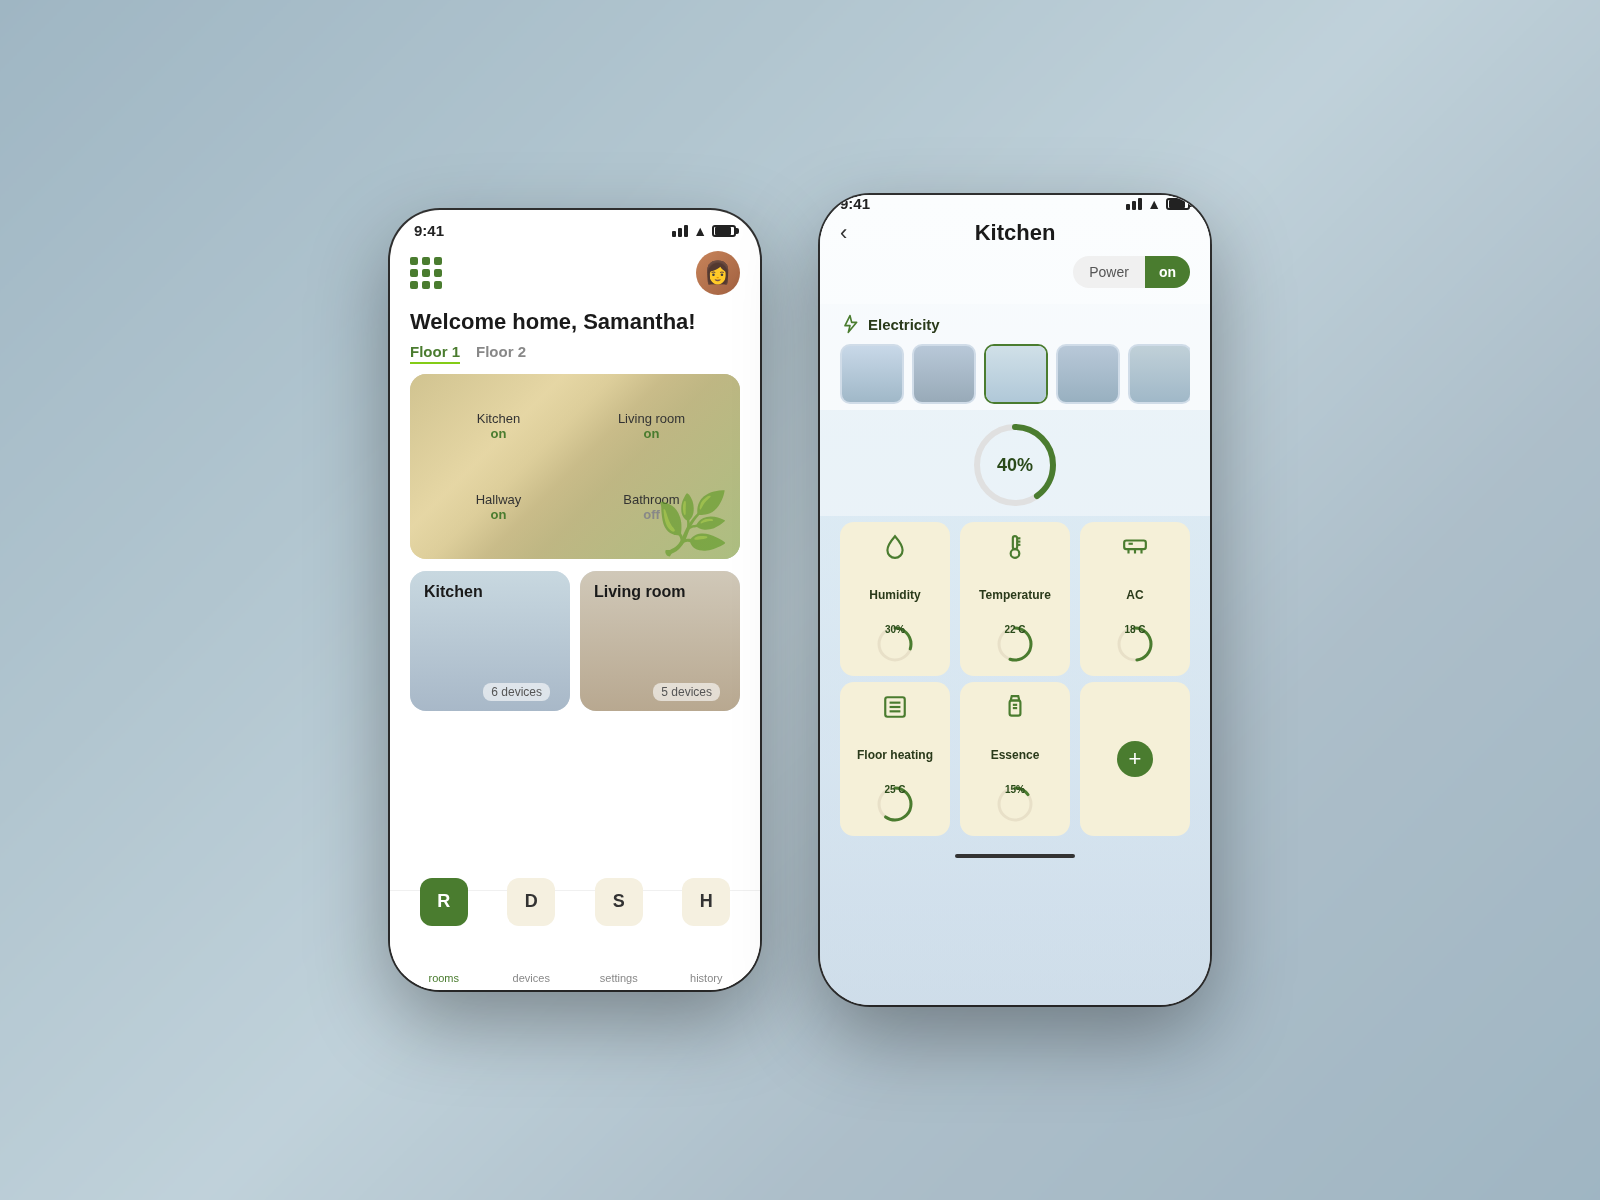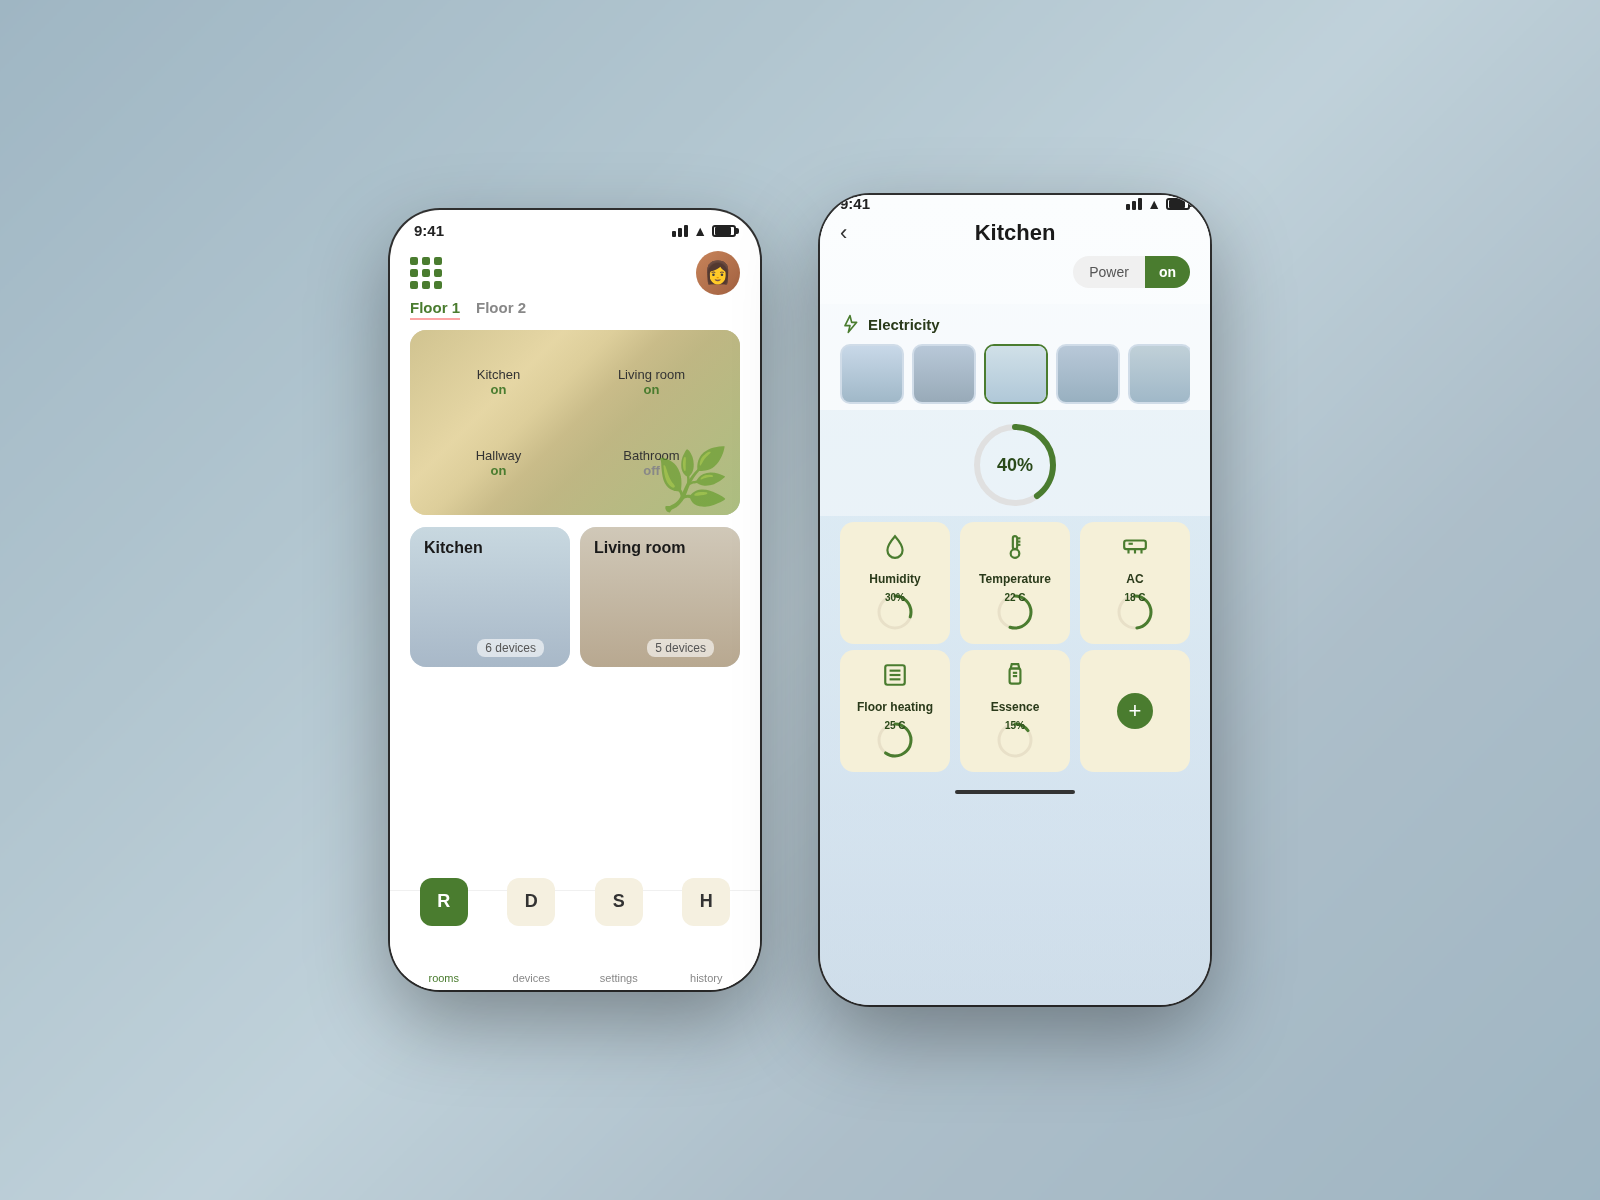--- a/index.html
+++ b/index.html
@@ -130,21 +130,21 @@
     }
     .floor-tab {
       font-size: 15px;
       font-weight: 600;
       color: #888;
       cursor: pointer;
       padding-bottom: 2px;
     }
     .floor-tab.active {
       color: #4a7c2f;
-      border-bottom: 2px solid #fca5a5;
+      border-bottom: 2px solid #84cc16;
     }
 
     
     .room-overview {
       margin: 0 20px 12px;
       border-radius: 16px;
       height: 185px;
       overflow: hidden;
       position: relative;
       background: linear-gradient(135deg, #c8b890 0%, #e8d8a0 40%, #b0a878 60%, #90a870 100%);
@@ -216,21 +216,21 @@
       position: absolute;
       top: 12px;
       left: 14px;
       font-size: 16px;
       font-weight: 700;
       color: #1a1a1a;
     }
     .room-card-devices {
       position: absolute;
       bottom: 10px;
-      right: 26px;
+      right: 20px;
       font-size: 12px;
       color: #555;
       background: rgba(255,255,255,0.6);
       padding: 2px 8px;
       border-radius: 8px;
     }
 
     
     .bottom-nav {
       position: absolute;
@@ -412,21 +412,21 @@
       gap: 10px;
       padding: 6px 20px 6px;
     }
     .device-card {
       background: #f5f0d8;
       border-radius: 14px;
       padding: 12px 10px;
       display: flex;
       flex-direction: column;
       align-items: center;
-      gap: 6px;
+      gap: 22px;
     }
     .device-icon {
       font-size: 22px;
       color: #4a7c2f;
     }
     .device-name {
       font-size: 12px;
       font-weight: 600;
       color: #2a3a1a;
       text-align: center;
@@ -519,20 +519,21 @@
         <div class="grid-dot"></div>
         <div class="grid-dot"></div>
         <div class="grid-dot"></div>
         <div class="grid-dot"></div>
         <div class="grid-dot"></div>
         <div class="grid-dot"></div>
       </div>
       <div class="avatar">👩</div>
     </div>
 
+    <div class="welcome">Welcome home, Samantha!</div>
 
     <div class="floor-tabs">
       <span class="floor-tab active">Floor 1</span>
       <span class="floor-tab">Floor 2</span>
     </div>
 
     <div class="room-overview">
       <div class="room-bg"></div>
       <div class="room-labels">
         <div class="room-label">

